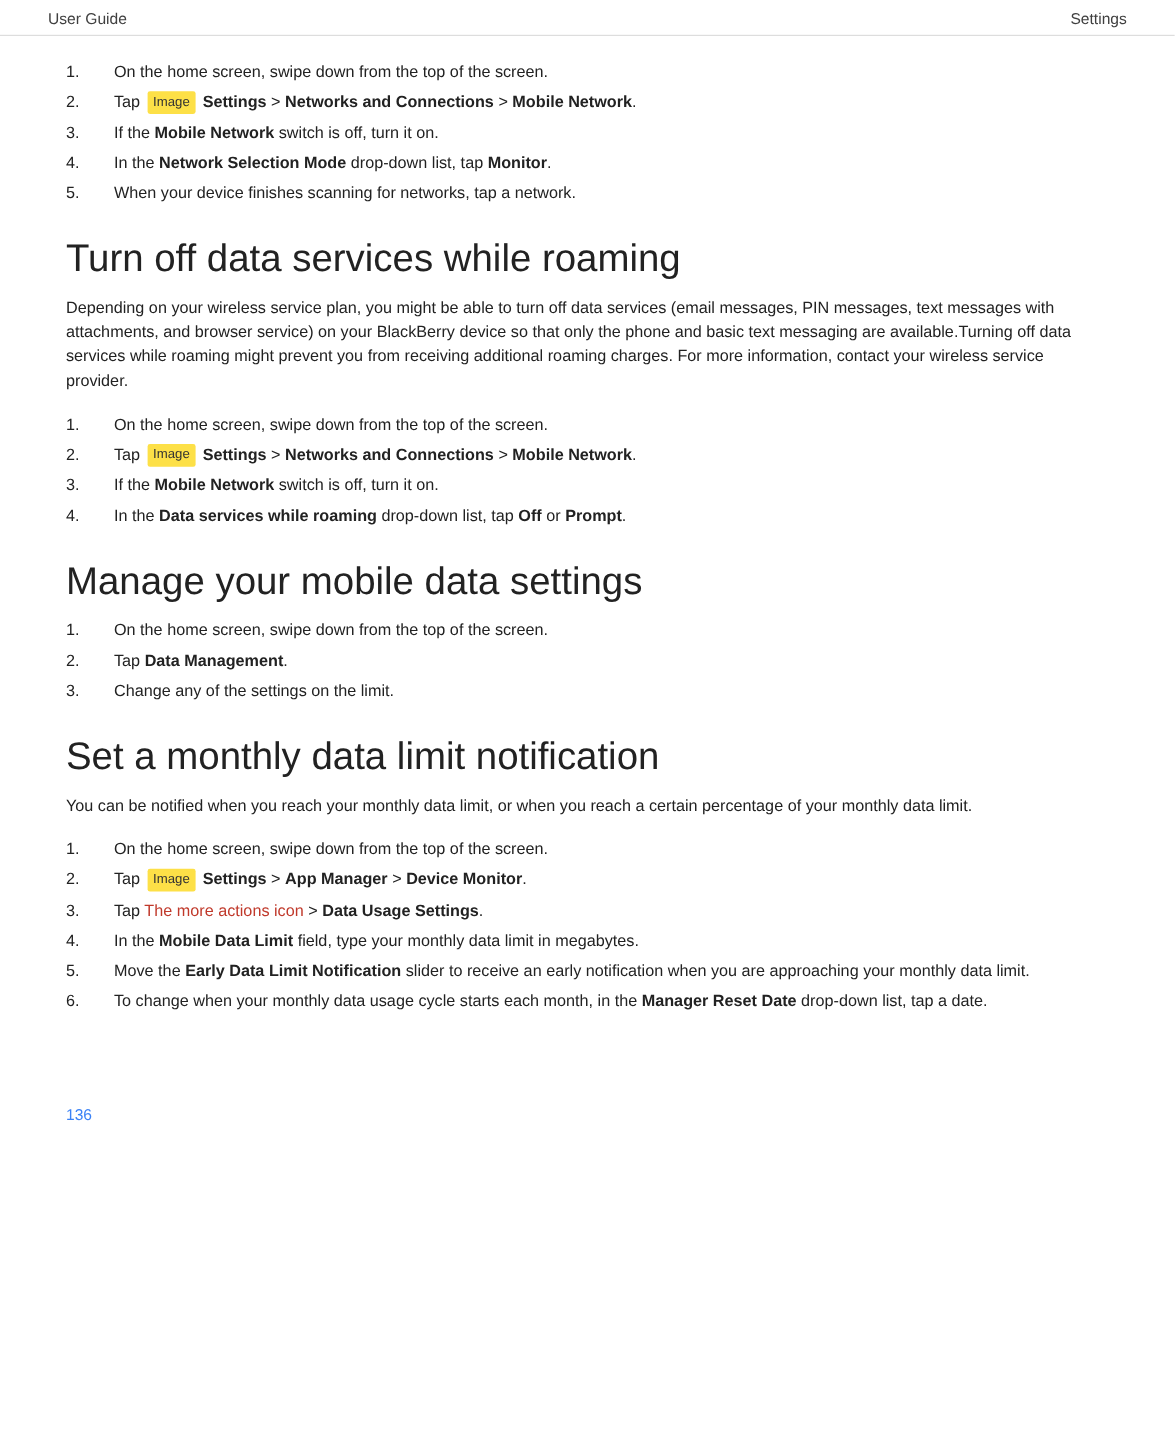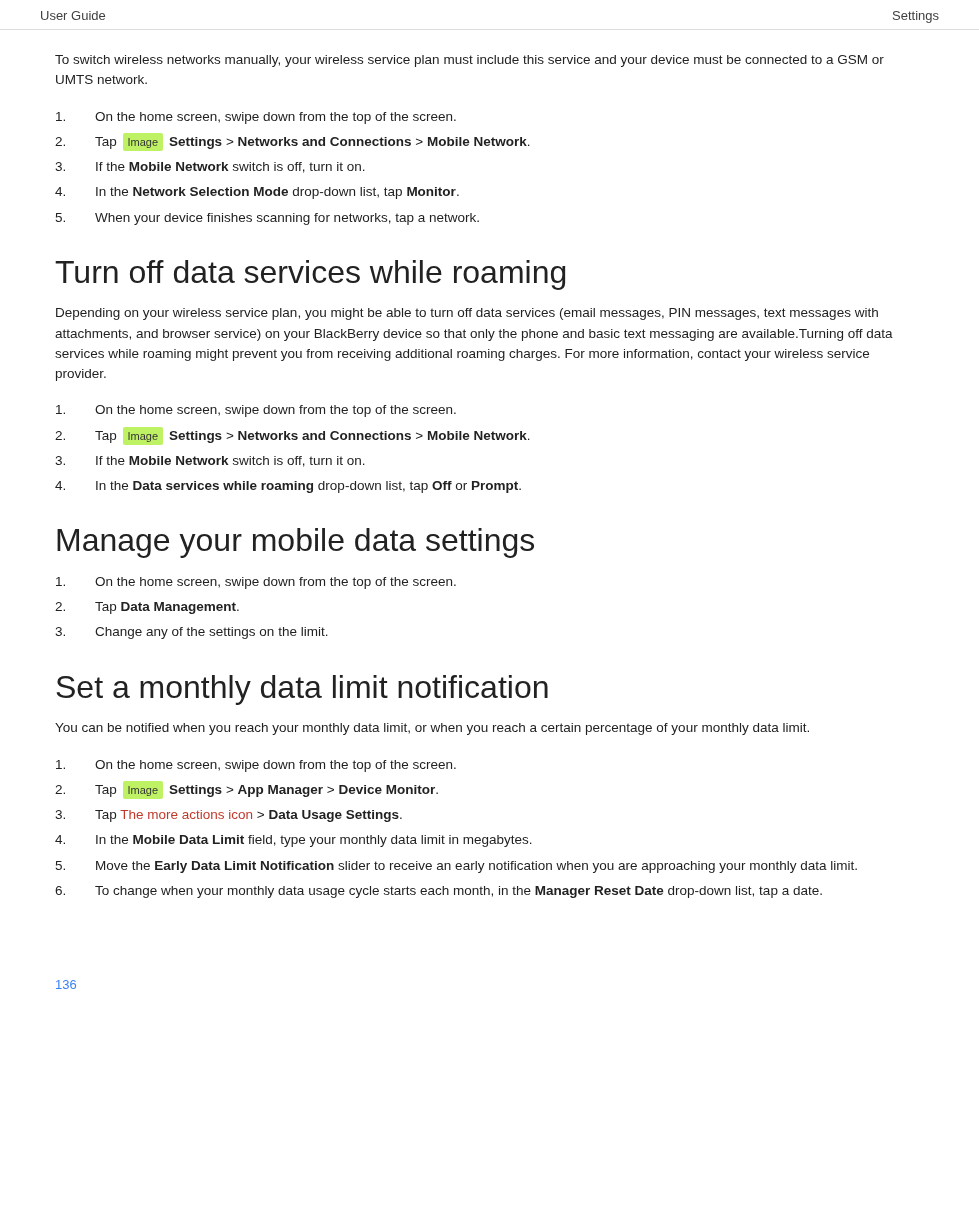--- a/index.html
+++ b/index.html
@@ -57,21 +57,21 @@
       font-size: 13.5px;
       color: #222;
     }
 
     .step-content {
       flex: 1;
     }
 
     .image-placeholder {
       display: inline-block;
-      background-color: #bef264;
+      background-color: #fde047;
       color: #333;
       font-size: 11px;
       padding: 1px 5px;
       border-radius: 2px;
       margin: 0 2px;
       font-weight: normal;
       vertical-align: middle;
     }
 
     .more-actions-link {
@@ -101,21 +101,20 @@
 </head>
 <body>
 
 <div class="page-header">
   <span>User Guide</span>
   <span>Settings</span>
 </div>
 
 <div class="page-content">
 
-  <p class="intro-paragraph">To switch wireless networks manually, your wireless service plan must include this service and your device must be connected to a GSM or UMTS network.</p>
 
   <ol class="steps-list">
     <li>
       <span class="step-number">1.</span>
       <span class="step-content">On the home screen, swipe down from the top of the screen.</span>
     </li>
     <li>
       <span class="step-number">2.</span>
       <span class="step-content">Tap <span class="image-placeholder">Image</span> <b>Settings</b> &gt; <b>Networks and Connections</b> &gt; <b>Mobile Network</b>.</span>
     </li>

